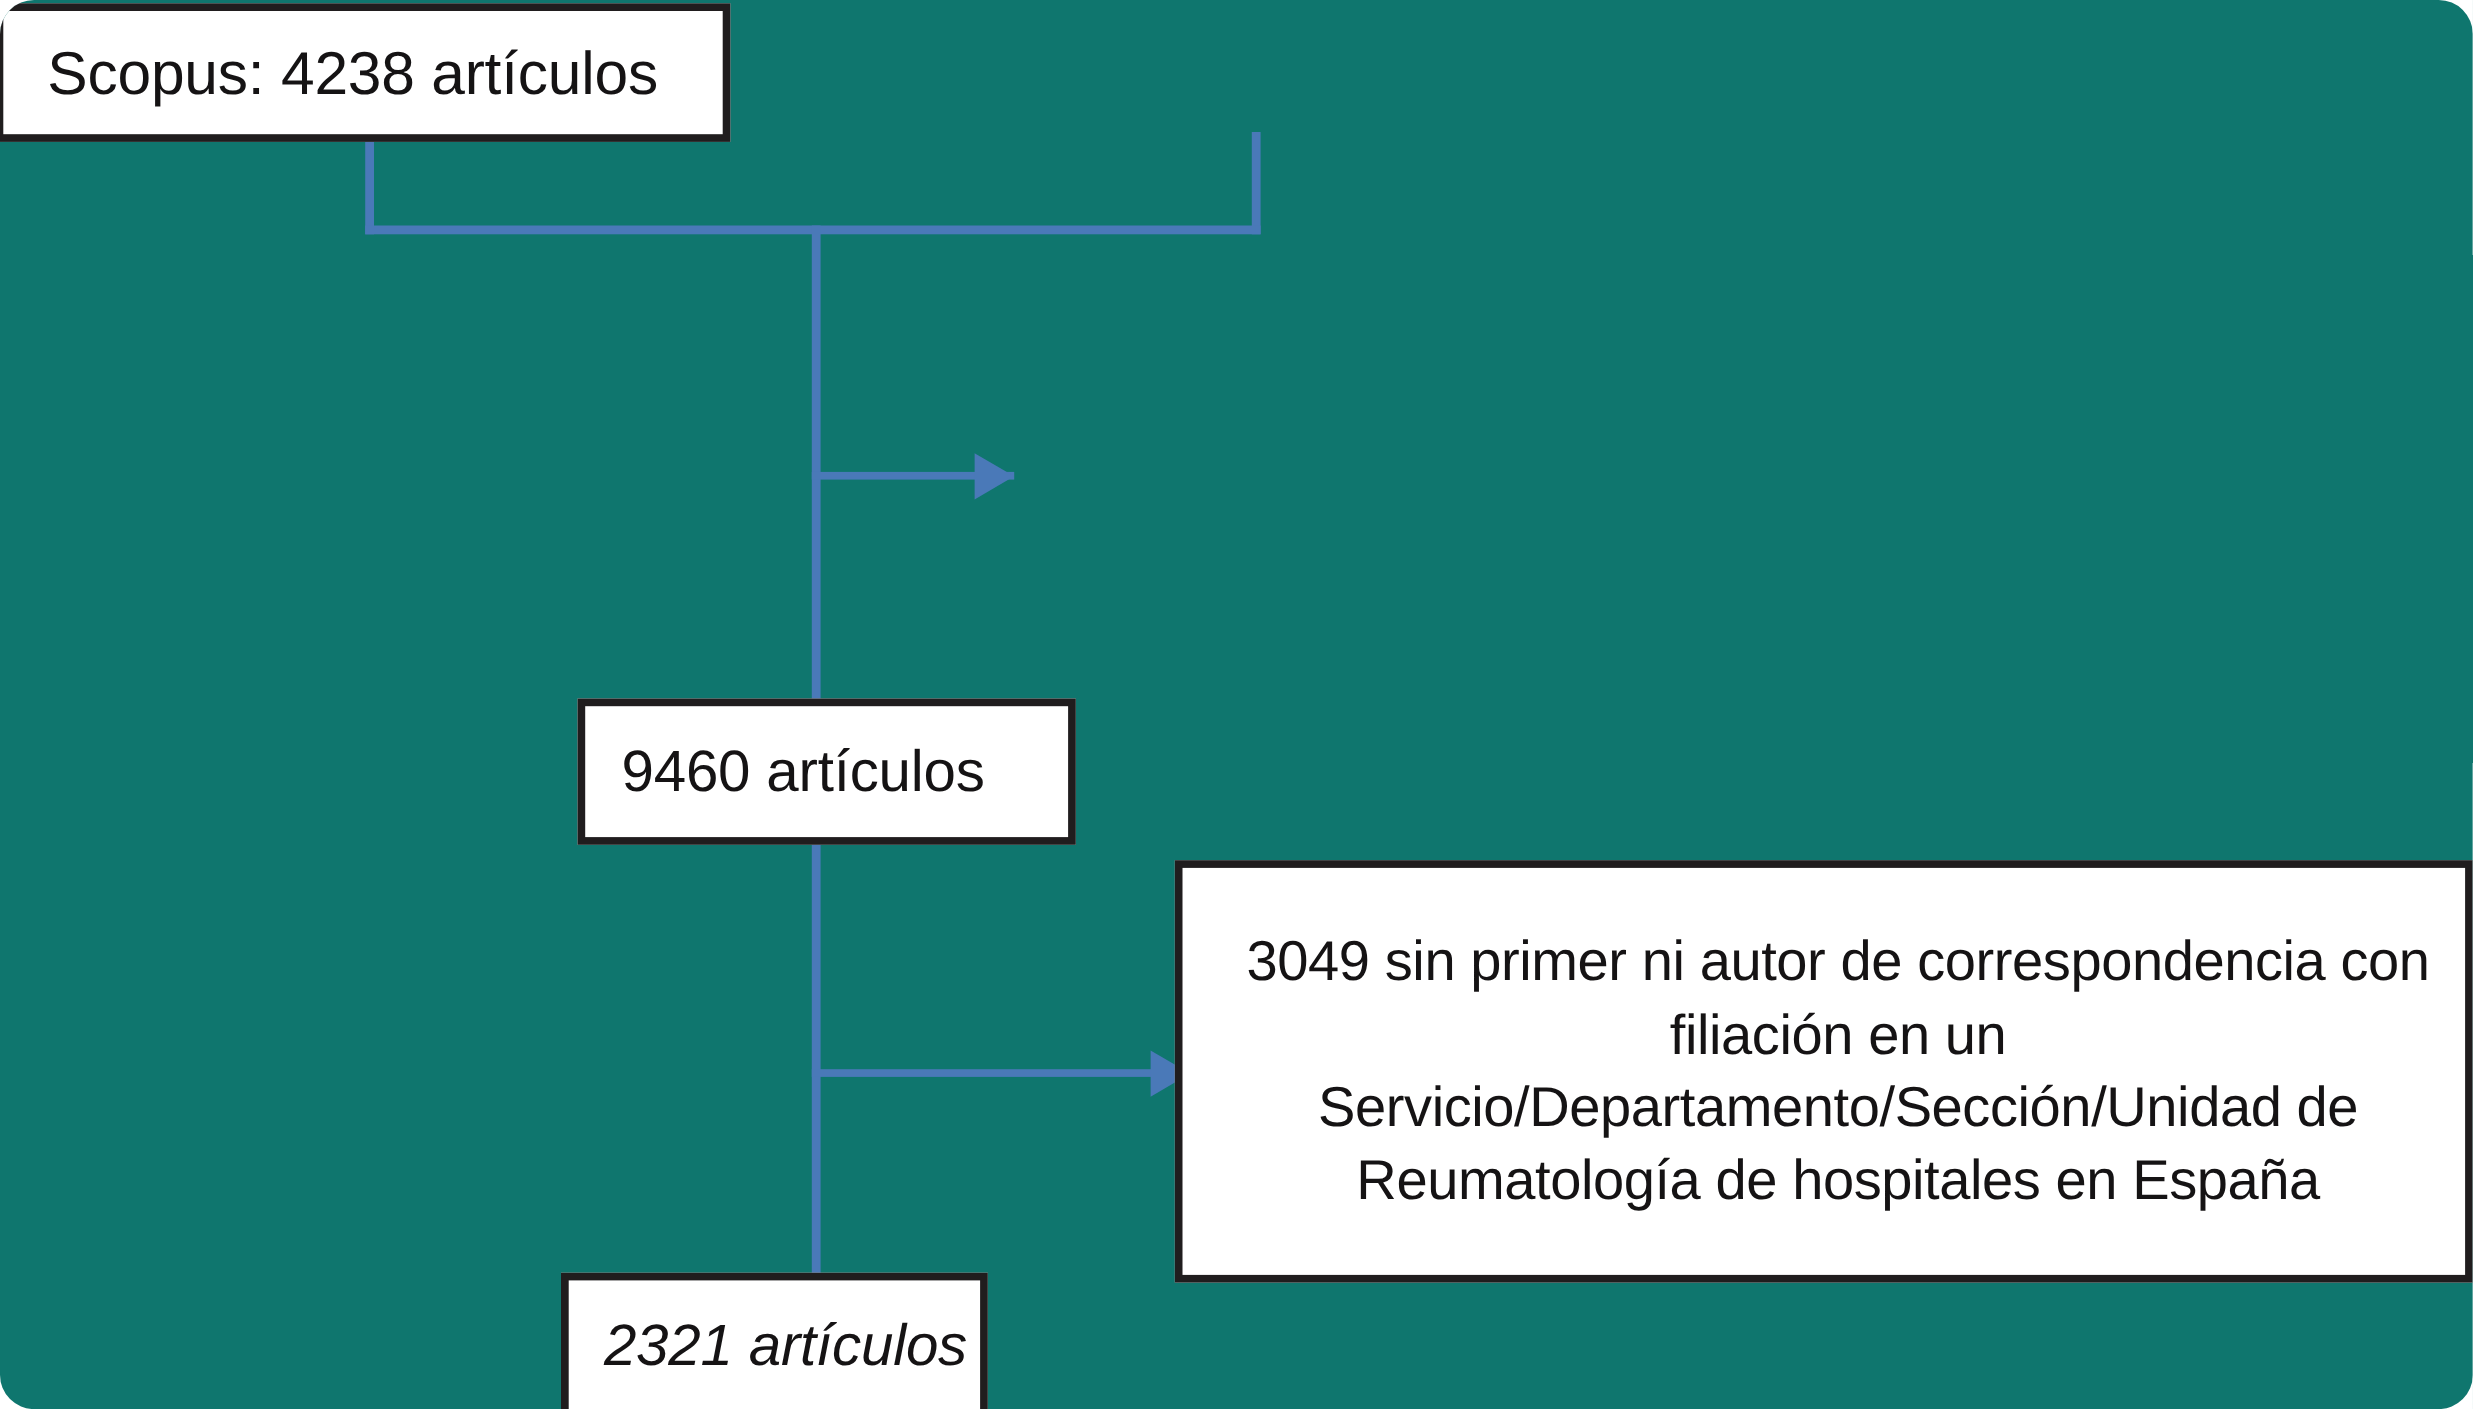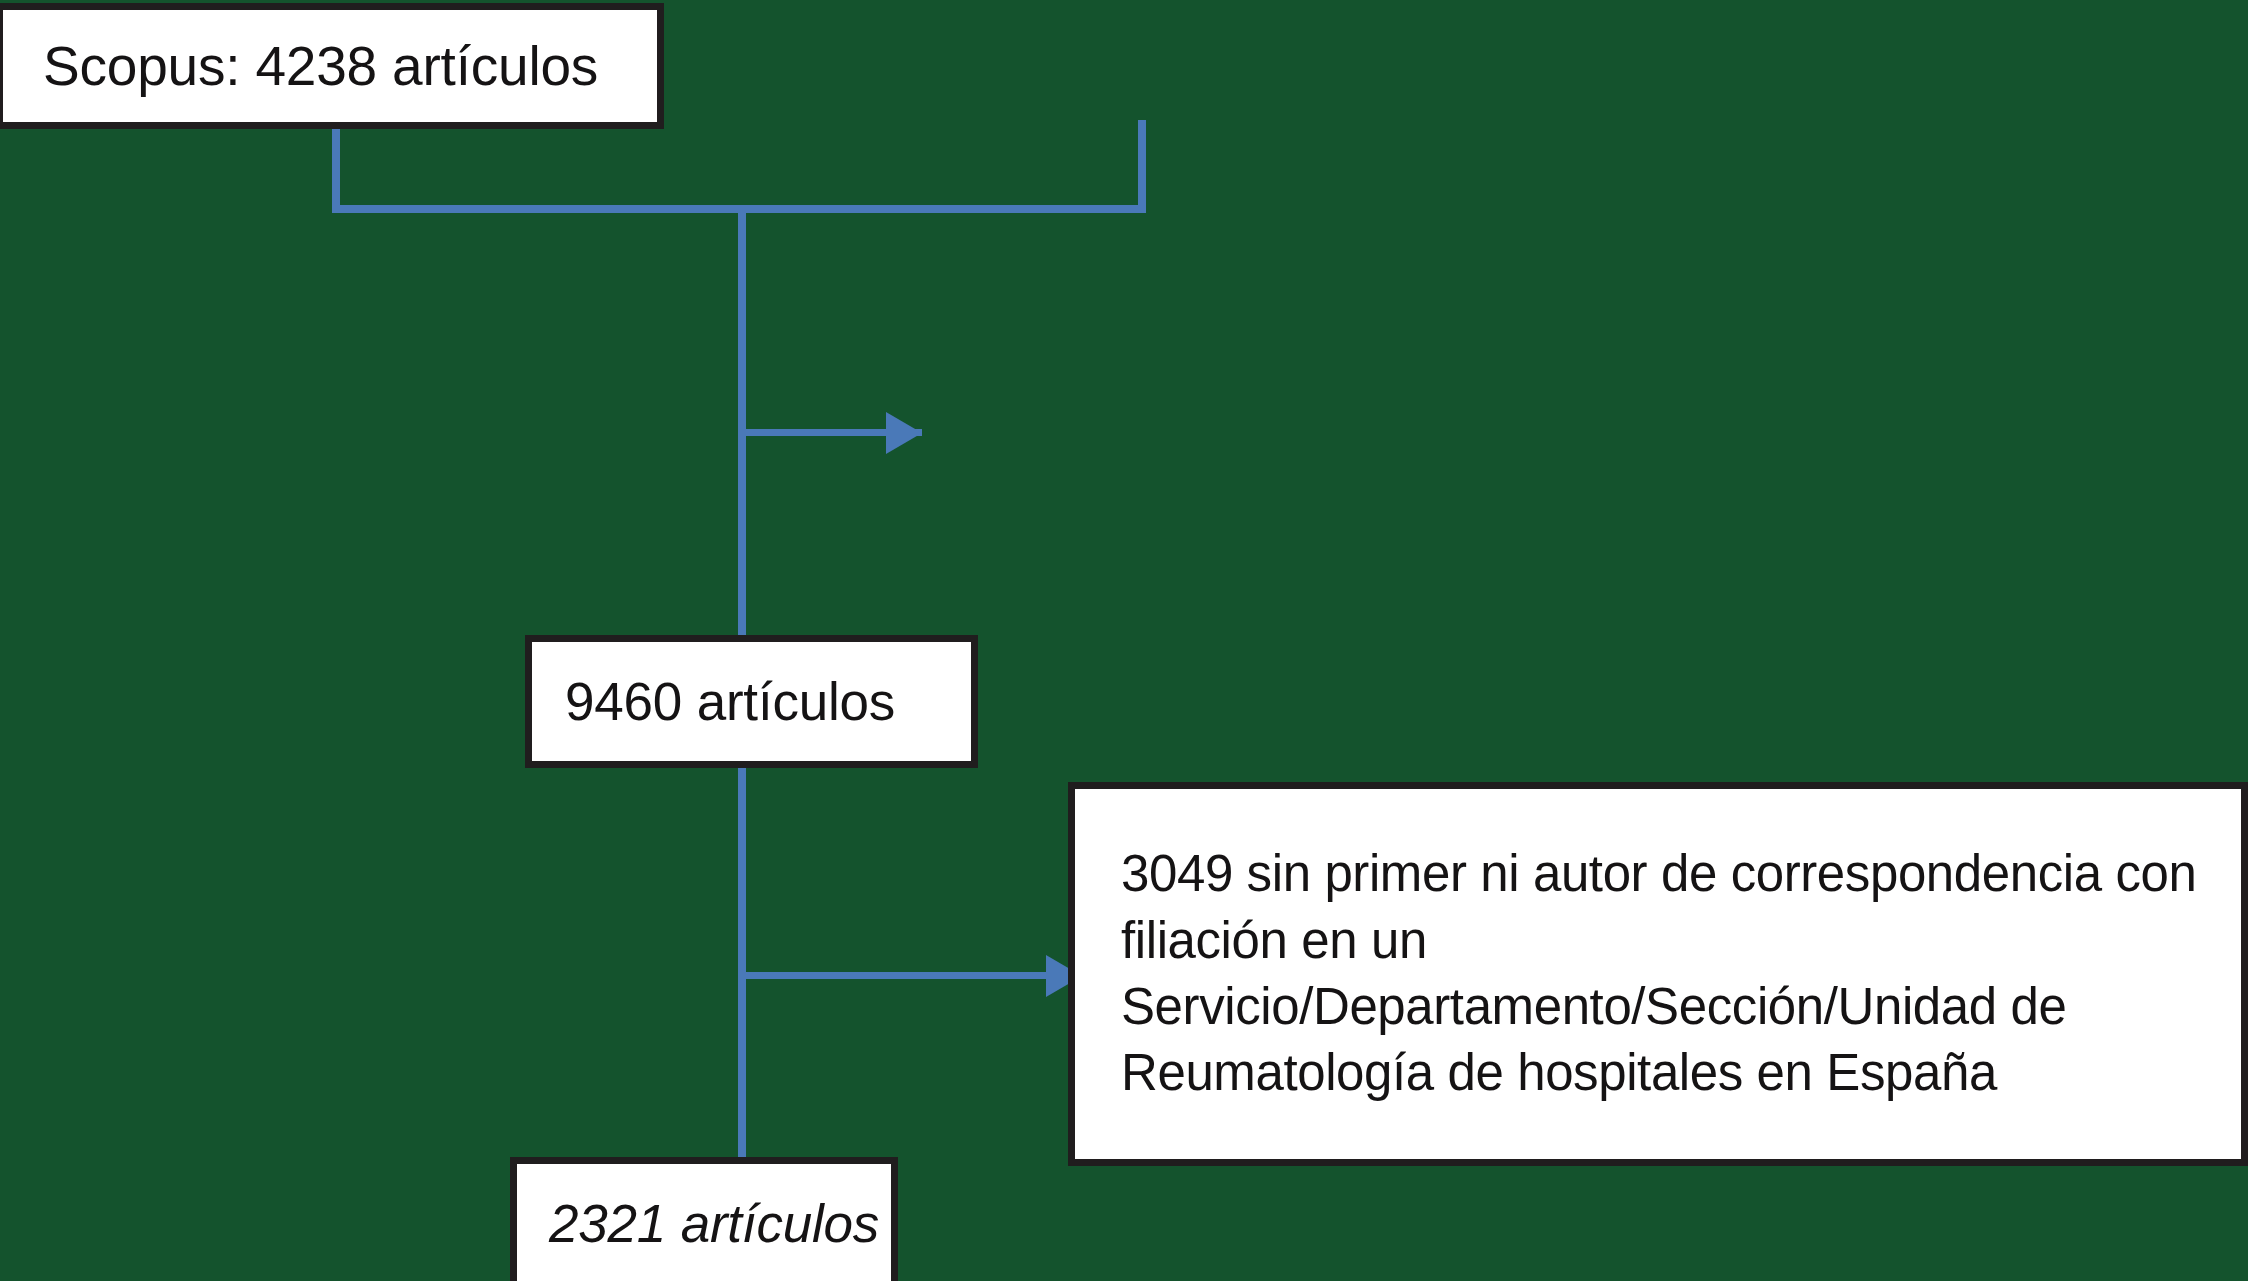--- a/index.html
+++ b/index.html
@@ -5,23 +5,24 @@
 <style>
   html, body {
     margin: 0;
     padding: 0;
     background: #ffffff;
   }
   #canvas {
     position: relative;
     width: 2248px;
     height: 1281px;
-    background: #14532d;
+    background: #0f766e;
     overflow: hidden;
     font-family: "Liberation Sans", sans-serif;
+    border-radius: 31px;
   }
   .node {
     position: absolute;
     box-sizing: border-box;
     background: #ffffff;
     border: 7px solid #201d1e;
     display: flex;
     align-items: center;
     z-index: 3;
   }
@@ -63,20 +64,21 @@
   #node-excluded {
     left: 1068px; top: 782px;
     width: 1180px; height: 384px;
     padding-left: 46px;
     padding-right: 20px;
   }
   #node-excluded .label {
     font-size: 51px;
     line-height: 1.30;
     letter-spacing: -0.4px;
+    text-align: center;
   }
 
   #node-final {
     left: 510px; top: 1157px;
     width: 388px; height: 132px;
     padding-left: 32px;
   }
   #node-final .label { font-size: 53px; letter-spacing: -0.2px; font-style: italic; }
 
   

